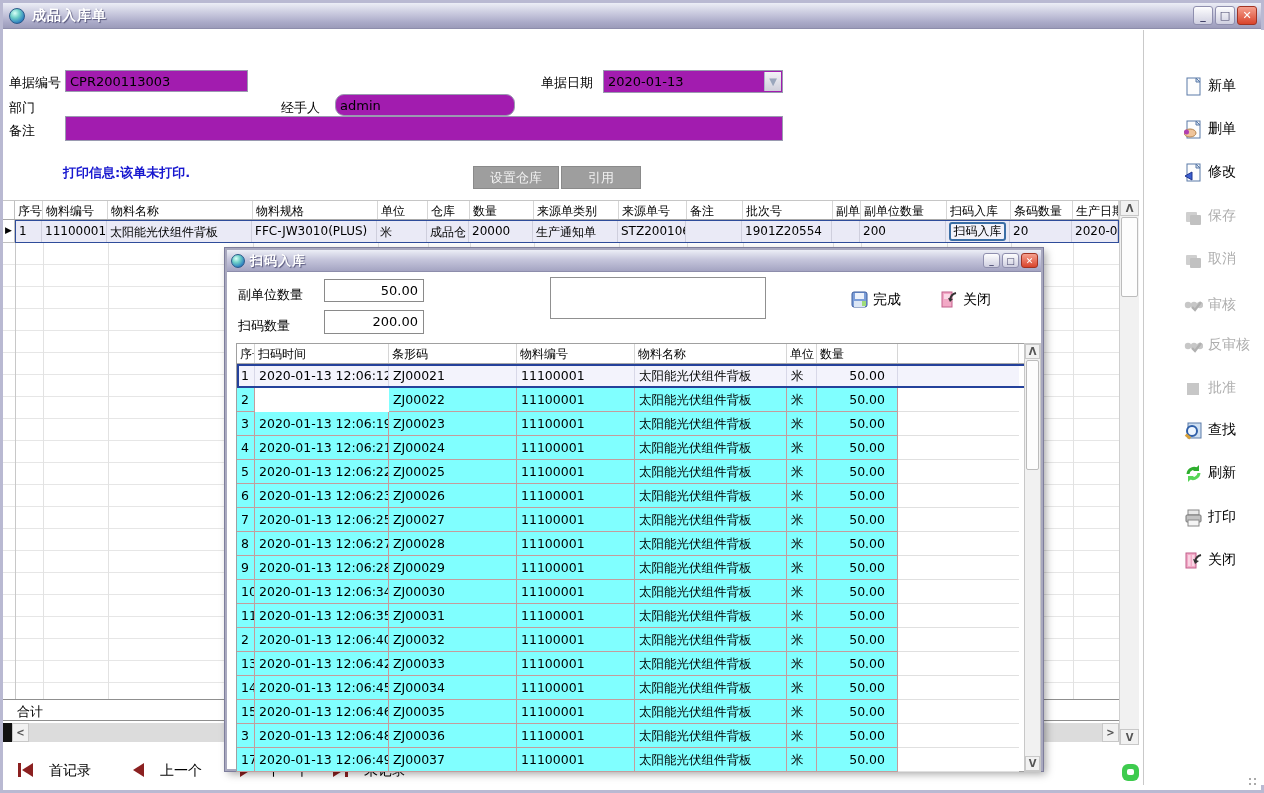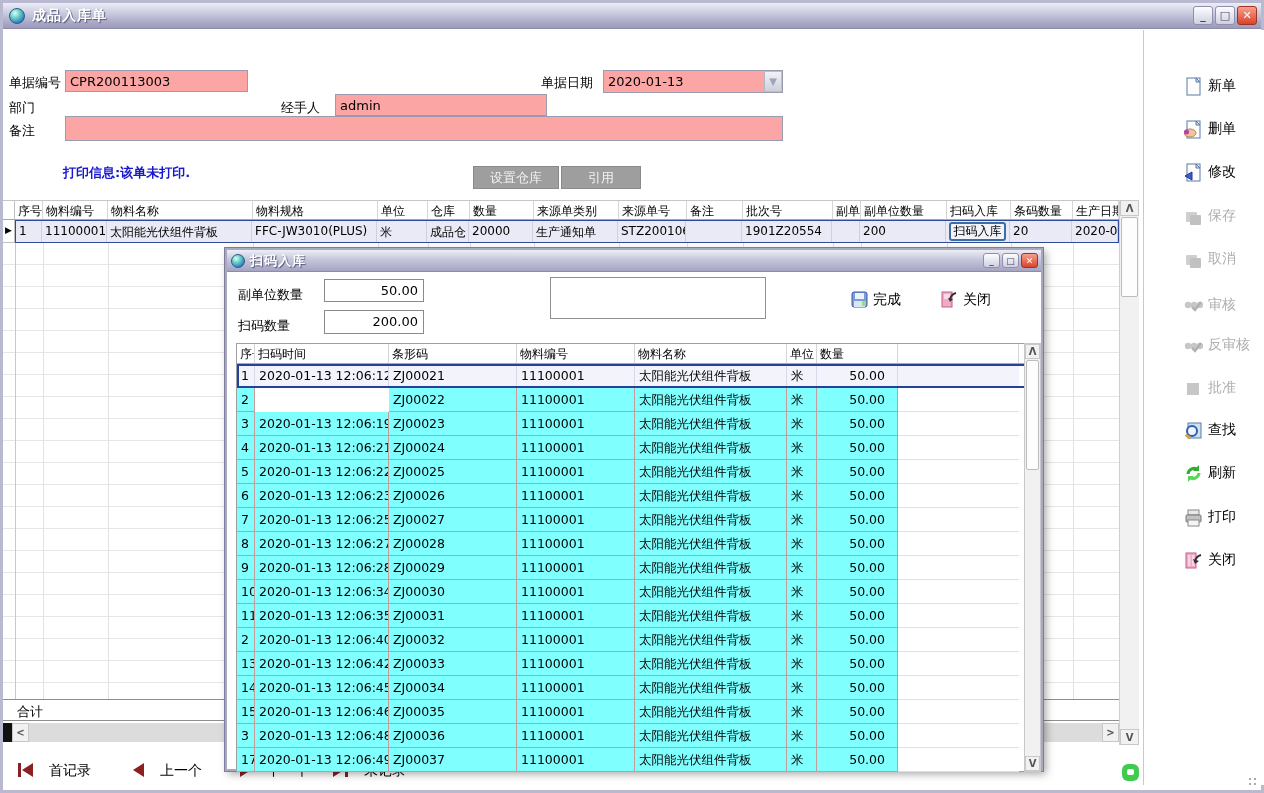--- a/index.html
+++ b/index.html
@@ -15,21 +15,21 @@
       border:1px solid #2a5a8a; flex:0 0 auto; }
   .title-text { margin-left:7px; color:#fff; font-weight:bold; font-size:14px;
       text-shadow:1px 1px 1px #55557a; letter-spacing:1px; }
   .winbtns { position:absolute; right:4px; top:3px; display:flex; gap:2px; }
   .wbtn { width:20px; height:19px; border:1px solid #8f8fae; border-radius:3px; font-size:11px;
       background:linear-gradient(180deg,#fdfdfe,#cfcfe0); color:#44446a; display:flex;
       align-items:center; justify-content:center; font-weight:bold; cursor:default; }
   .wbtn.close { background:linear-gradient(180deg,#f5a08e,#d9442c); color:#fff; border-color:#a03322; }
   
   .lbl { position:absolute; font-size:13px; color:#000; }
-  .field { position:absolute; background:#fca5a5; border:1px solid #9a9ab0; font-size:13px;
+  .field { position:absolute; background:#a21caf; border:1px solid #9a9ab0; font-size:13px;
       padding:2px 4px; line-height:17px; overflow:hidden; white-space:nowrap; }
   .combo-arrow { position:absolute; right:1px; top:1px; bottom:1px; width:17px;
       background:linear-gradient(180deg,#f2f2f6,#cfcfdb); border-left:1px solid #aeb6c8;
       color:#9aa6bc; font-size:10px; display:flex; align-items:center; justify-content:center; }
   .printinfo { position:absolute; font-size:13px; font-weight:bold; color:#1717cf; }
   .graybtn { position:absolute; background:#9e9e9e; border:1px solid #8a8a8a; color:#f2f2f2;
       font-size:13px; display:flex; align-items:center; justify-content:center; }
   
   #main-grid { position:absolute; left:0; top:197px; width:1116px; height:544px; background:#fff; }
   .mg-header { position:absolute; left:0; top:0; height:20px; display:flex; border-top:1px solid #c6c6c6; border-bottom:1px solid #a8a8a8; background:#fff; width:1116px; }
@@ -125,21 +125,21 @@
 
   <div class="lbl" style="left:538px;top:71px;">单据日期</div>
   <div class="field" style="left:600px;top:67px;width:180px;height:23px;">
     <span>2020-01-13</span>
     <span class="combo-arrow">▼</span>
   </div>
 
   <div class="lbl" style="left:6px;top:96px;text-align:center;">部门</div>
 
   <div class="lbl" style="left:278px;top:96px;">经手人</div>
-  <div class="field" style="left:332px;top:91px;width:212px;height:22px;">admin</div>
+  <div class="field" style="left:332px;top:91px;width:180px;height:22px;border-radius:9px;">admin</div>
 
   <div class="lbl" style="left:6px;top:119px;">备注</div>
   <div class="field" style="left:62px;top:113px;width:718px;height:25px;"></div>
 
   <div class="printinfo" style="left:60px;top:161px;">打印信息:该单未打印.</div>
   <div class="graybtn" style="left:470px;top:163px;width:86px;height:23px;">设置仓库</div>
   <div class="graybtn" style="left:558px;top:163px;width:80px;height:23px;">引用</div>
 
   <div id="main-grid">
     <div class="mg-header" id="mg-header">

